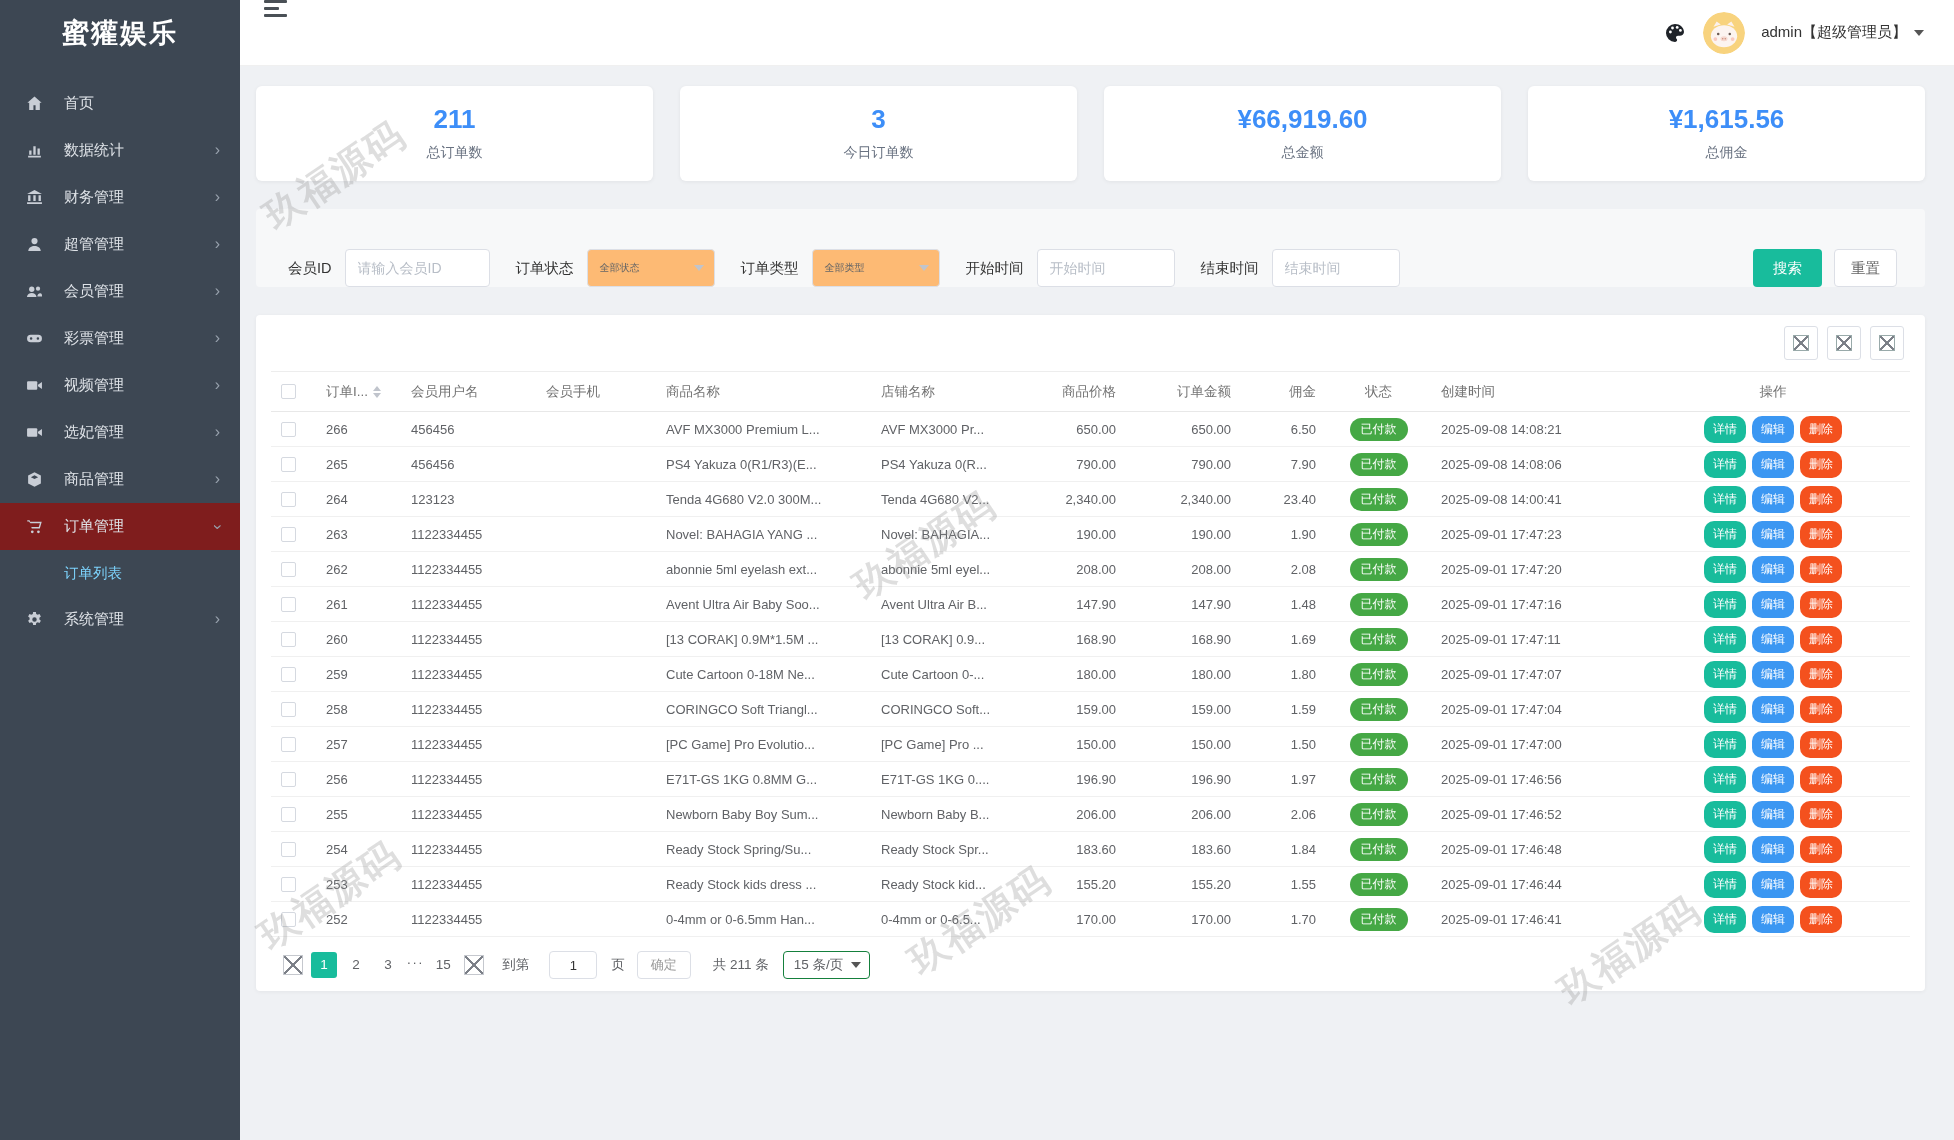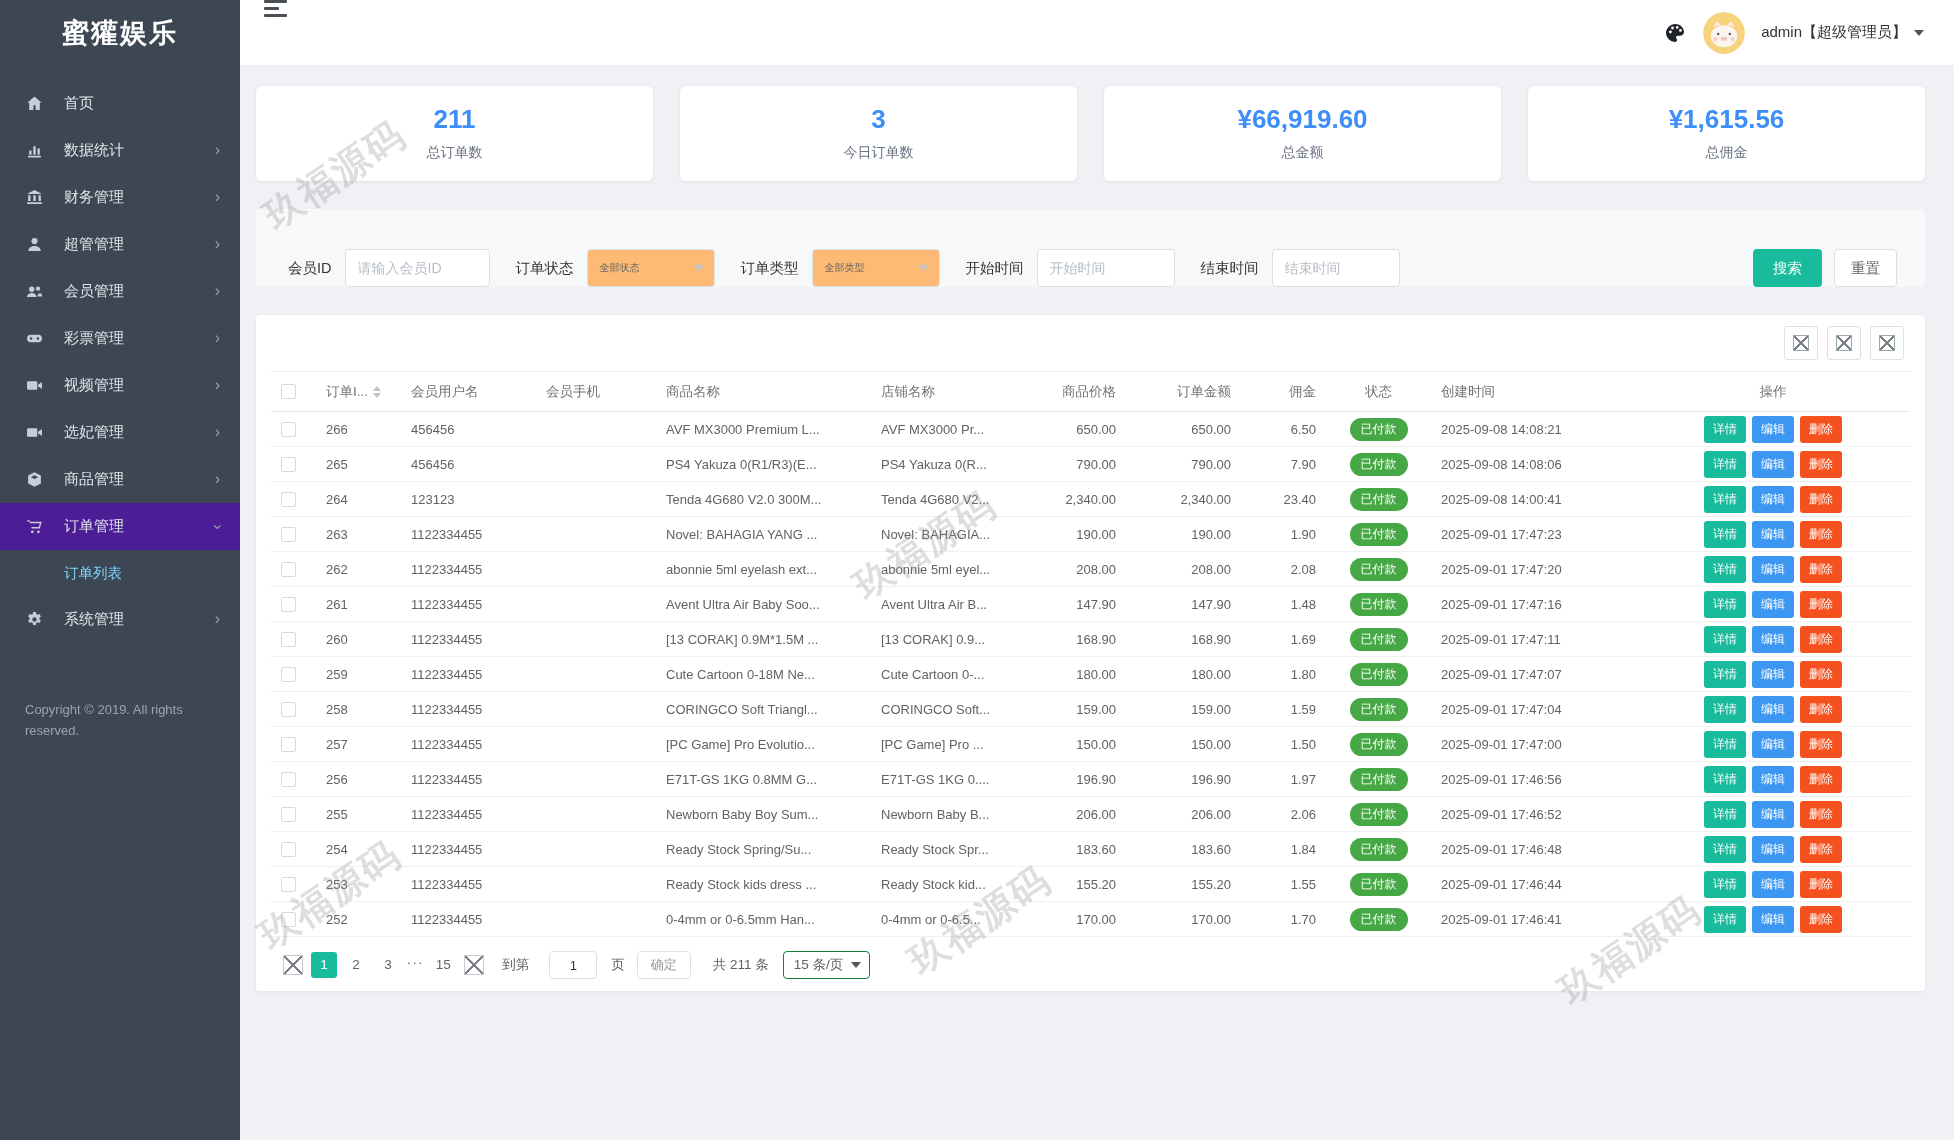--- a/index.html
+++ b/index.html
@@ -5,21 +5,21 @@
   * { margin:0; padding:0; box-sizing:border-box; }
   html,body { width:1954px; height:1140px; overflow:hidden; }
   body { font-family:"Liberation Sans","DejaVu Sans",sans-serif; background:#eff1f4; color:#333; }
   .app { display:flex; width:100%; height:100%; position:relative; }
 
   
   .sidebar { width:240px; height:100%; background:#3d4753; flex:0 0 240px; }
   .logo { height:66px; line-height:66px; text-align:center; color:#fff; font-size:27px; font-weight:bold; letter-spacing:2px; }
   .menu { margin-top:14px; }
   .menu-item { display:flex; align-items:center; height:47px; padding:0 20px 0 26px; color:#dfe3e8; font-size:15px; cursor:pointer; position:relative; }
-  .menu-item.active { background:#4c1d95; }
+  .menu-item.active { background:#7f1d1d; }
   .menu-icon { width:20px; height:17px; margin-right:18px; color:#c9ced6; display:inline-flex; }
   .menu-icon svg { width:17px; height:17px; fill:currentColor; }
   .menu-label { flex:1; }
   .menu-arrow { color:#97a0ac; font-size:16px; line-height:1; transform:translateY(-1px); }
   .menu-arrow.open { transform:rotate(90deg); }
   .submenu-item { height:46px; line-height:46px; padding-left:64px; color:#7dd3fc; font-size:14.5px; cursor:pointer; }
   .copyright { margin-top:56px; padding:0 25px; color:#9aa3ad; font-size:13px; line-height:1.65; }
 
   
   .main { flex:1; display:flex; flex-direction:column; min-width:0; }
@@ -67,21 +67,21 @@
   tbody td { height:35px; font-size:13px; color:#606266; padding:0 10px; border-bottom:1px solid #f0f0f0; white-space:nowrap; overflow:hidden; }
   th.al-r, td.al-r { text-align:right; }
   th.al-c, td.al-c { text-align:center; }
   .cbx { width:15px; height:15px; border:1px solid #d5d9e0; border-radius:2px; background:#fff; display:inline-block; vertical-align:middle; cursor:pointer; }
   .sort { display:inline-flex; flex-direction:column; gap:2px; margin-left:5px; vertical-align:middle; }
   .sort i { width:0; height:0; border-left:4px solid transparent; border-right:4px solid transparent; display:block; }
   .sort .up { border-bottom:5px solid #c0c4cc; }
   .sort .dn { border-top:5px solid #c0c4cc; }
   .badge { display:inline-block; padding:3px 11px; border-radius:12px; background:#45a845; color:#fff; font-size:12px; }
   .acts { display:flex; align-items:center; justify-content:center; gap:6px; }
-  .act-btn { border:none; border-radius:3px; color:#fff; font-size:12px; padding:5px 9px; cursor:pointer; white-space:nowrap; }
+  .act-btn { border:none; border-radius:10px; color:#fff; font-size:12px; padding:5px 9px; cursor:pointer; white-space:nowrap; }
   .act-detail { background:#18bc9c; }
   .act-edit { background:#3b97f2; }
   .act-del { background:#f4511e; }
 
   .pagination { display:flex; align-items:center; margin-top:14px; padding-left:12px; gap:8px; font-size:13.5px; color:#606266; }
   .pg-broken { width:20px; height:20px; border:1px solid #c5c8ce; display:inline-flex; align-items:center; justify-content:center; background:#fff;
     background-image:
       linear-gradient(45deg,  transparent 45%, #7c8088 45%, #7c8088 55%, transparent 55%),
       linear-gradient(-45deg, transparent 45%, #7c8088 45%, #7c8088 55%, transparent 55%); cursor:pointer; }
   .pg-num { min-width:26px; height:26px; line-height:26px; text-align:center; border-radius:3px; cursor:pointer; color:#606266; padding:0 4px; }
@@ -204,21 +204,20 @@
         <div class="menu-item">
           <span class="menu-icon">
             <svg viewBox="0 0 16 16">
               <path fill-rule="evenodd" d="M6.7 1h2.6l.3 1.8 1.4.8 1.7-.7 1.3 2.2-1.4 1.2v1.6l1.4 1.2-1.3 2.2-1.7-.7-1.4.8-.3 1.8H6.7l-.3-1.8-1.4-.8-1.7.7L2 9.1l1.4-1.2V6.3L2 5.1l1.3-2.2 1.7.7 1.4-.8zM8 10a2.1 2.1 0 1 0 0-4.2A2.1 2.1 0 0 0 8 10z"></path>
             </svg>
           </span>
           <span class="menu-label">系统管理</span>
           <span class="menu-arrow">›</span>
         </div>
       </nav>
-    <div class="copyright">Copyright © 2019. All rights reserved.</div>
   </aside>
 
   <div class="main">
 
     <header class="topbar">
       <div class="hamburger">
           <span></span>
           <span></span>
           <span></span>
         </div>

